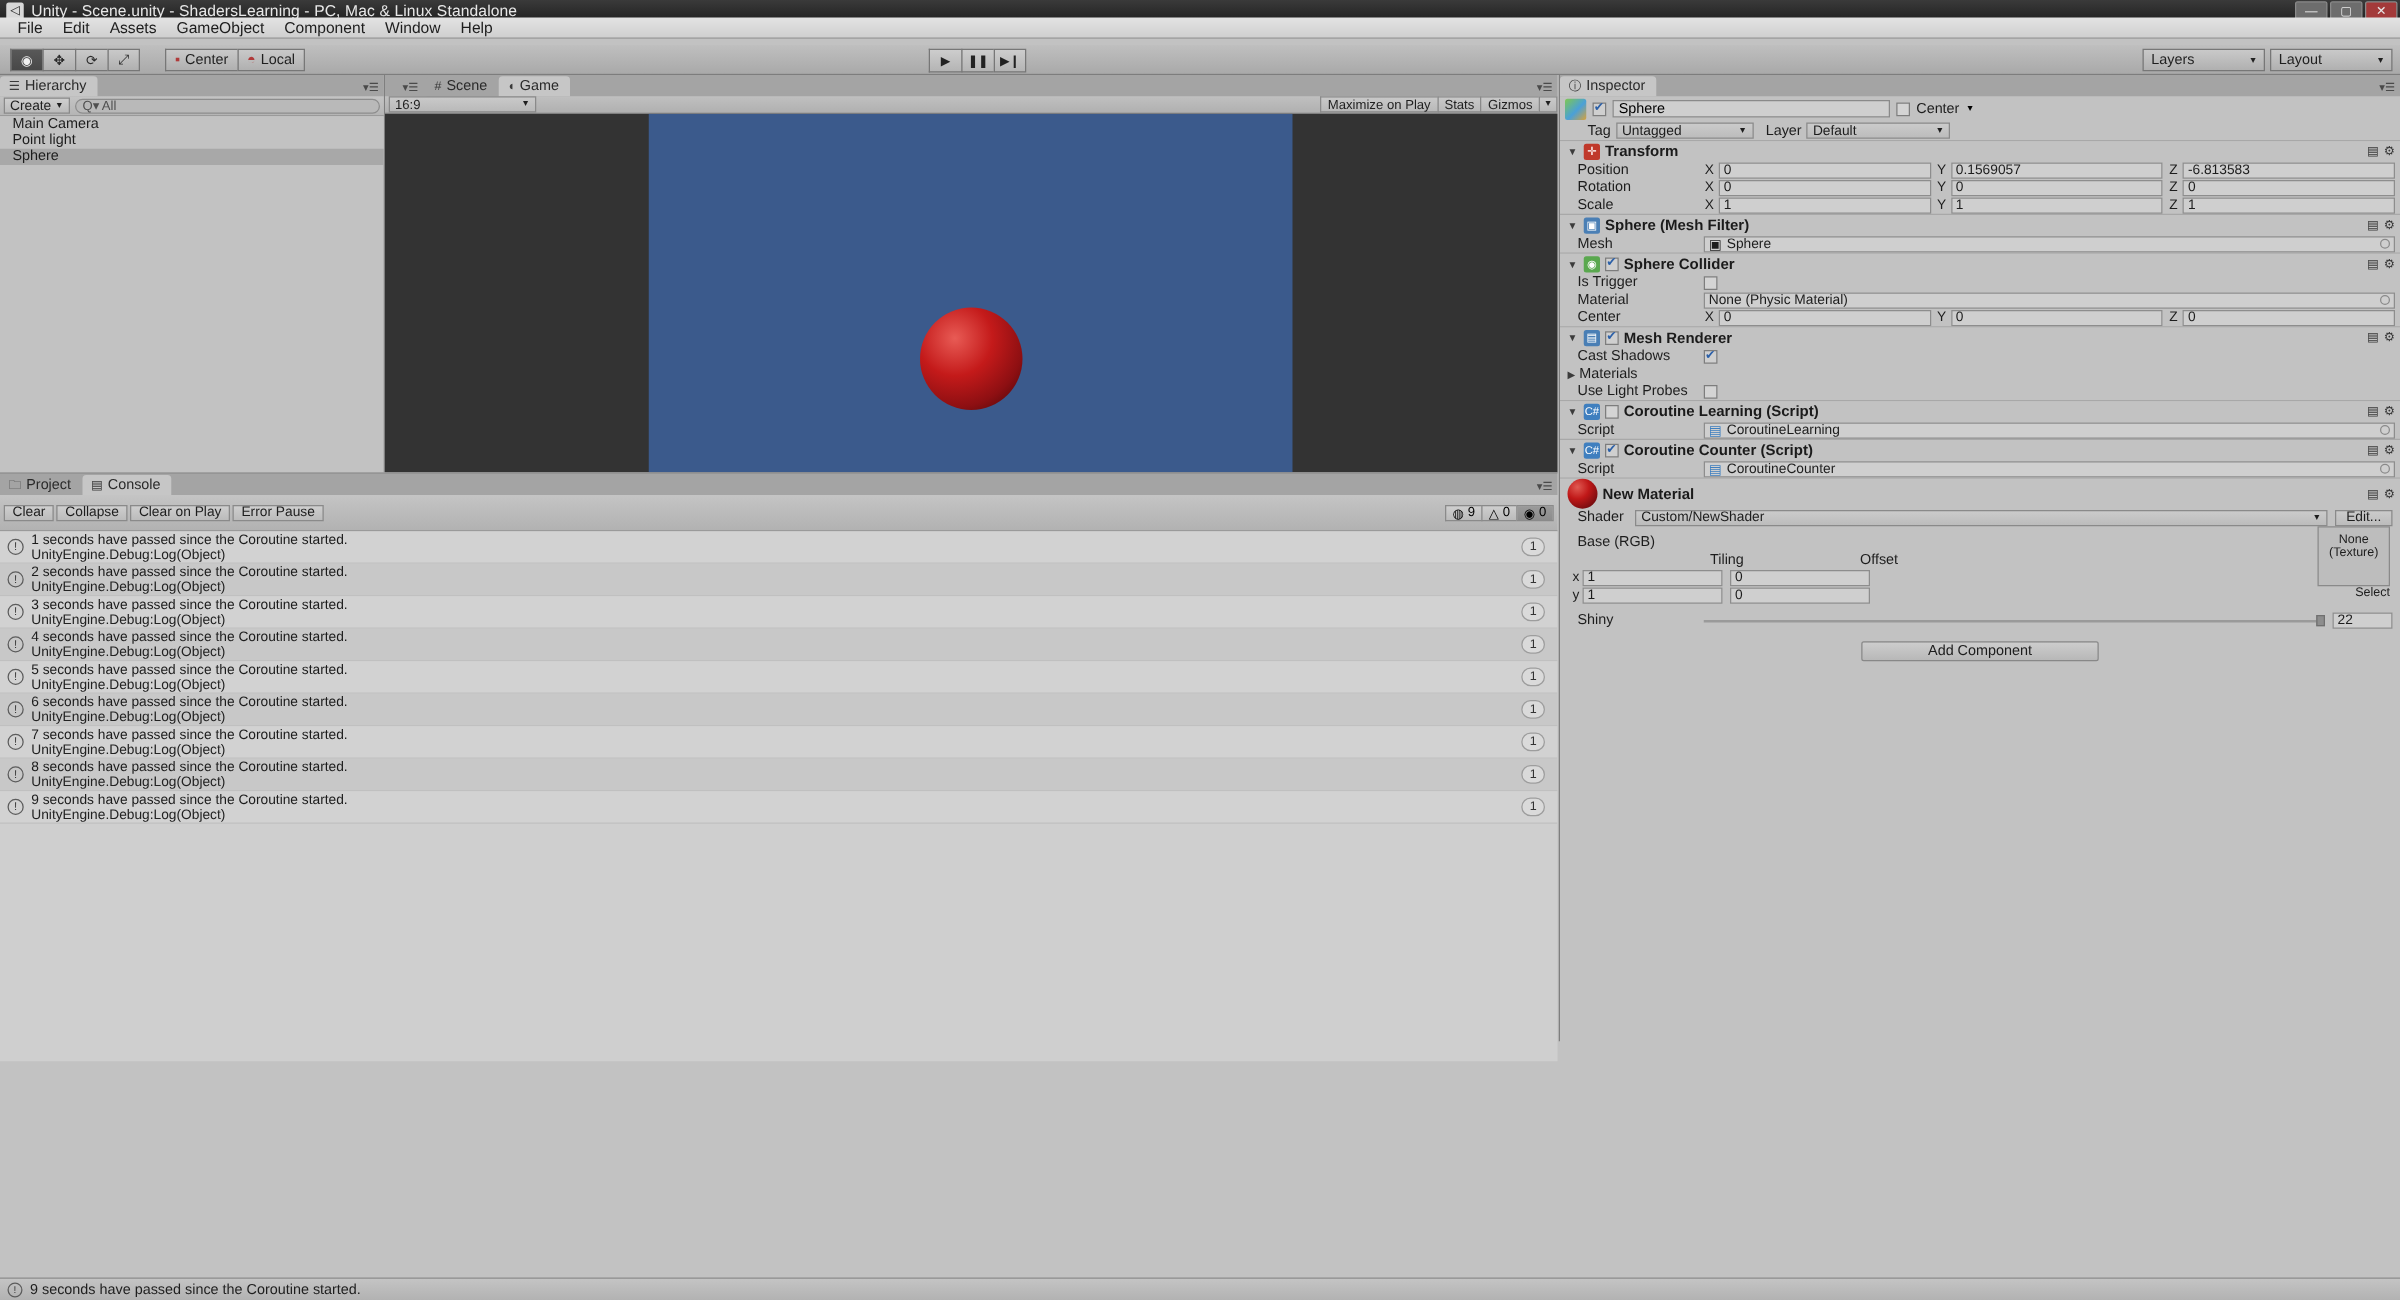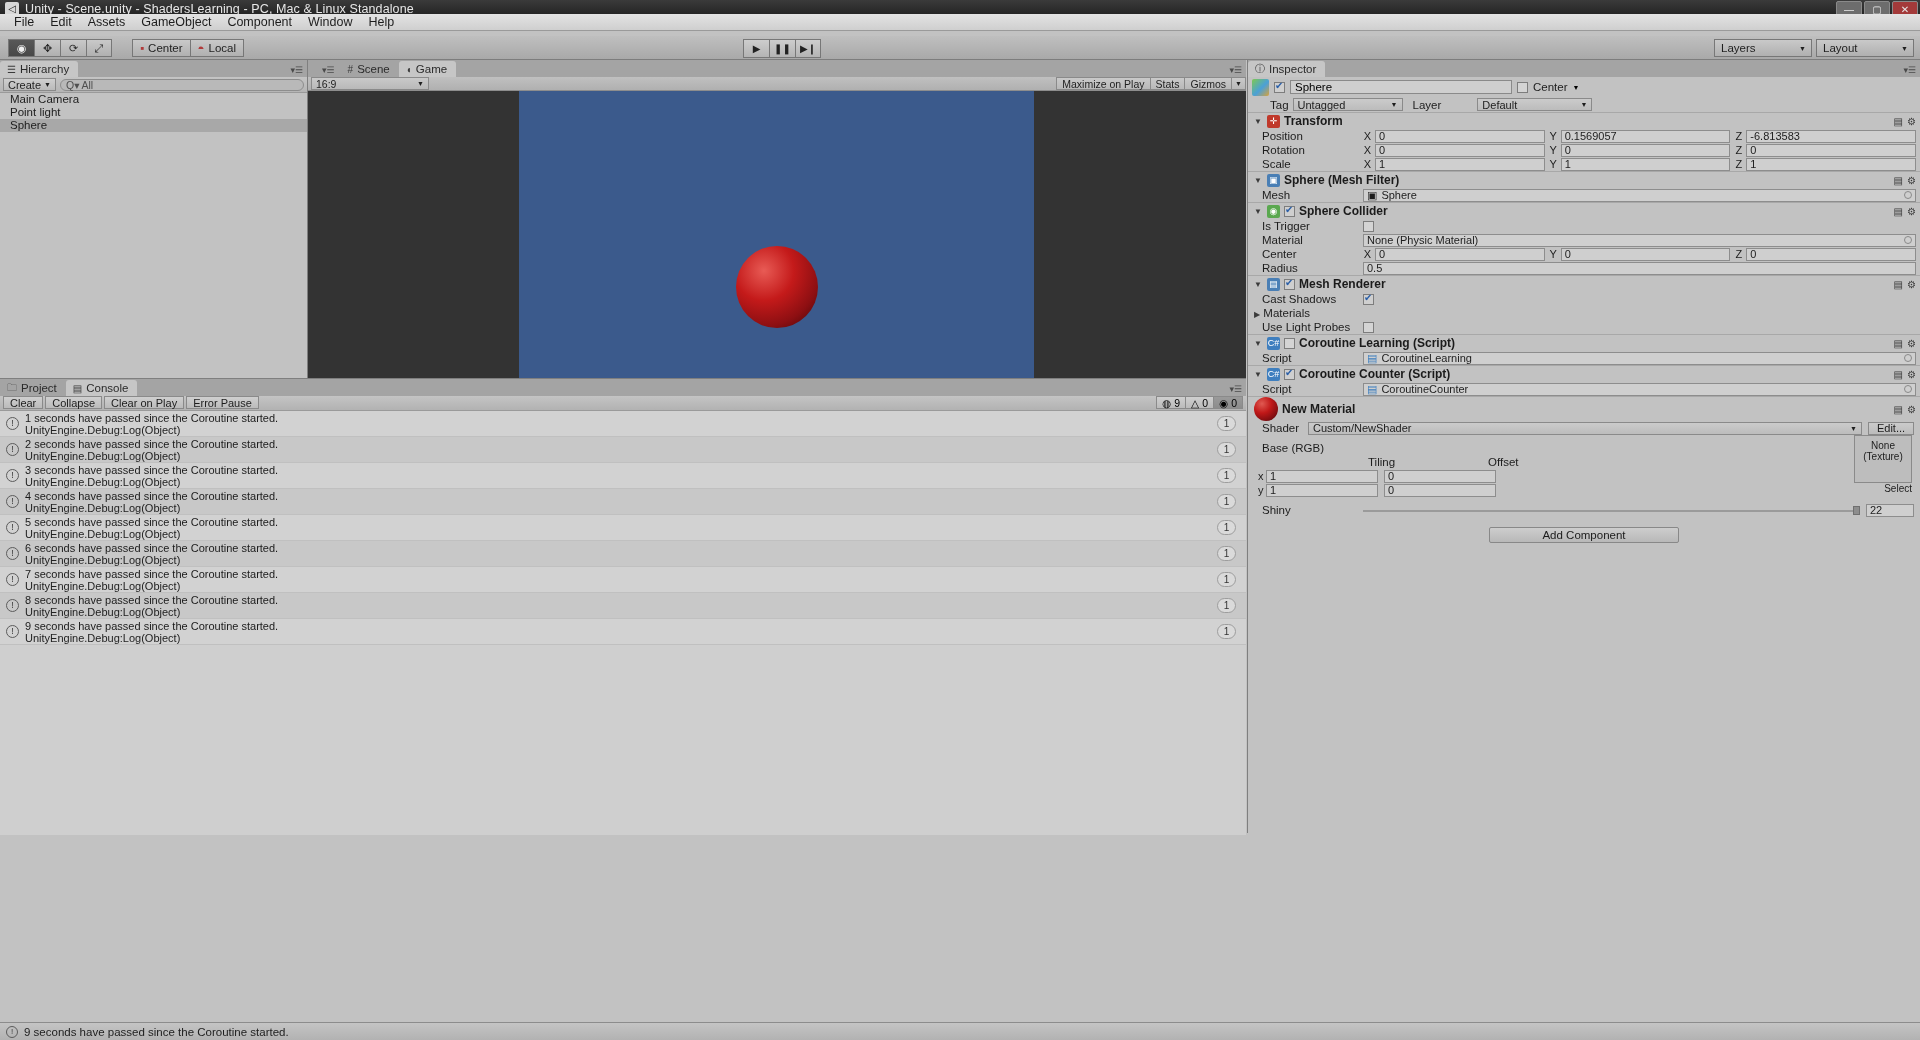--- a/index.html
+++ b/index.html
@@ -129,22 +129,22 @@
   .gameview { position:relative; background:#333333; height:287px; overflow:hidden; }
   .gameview .sky { position:absolute; left:211px; top:0; width:515px; height:287px;
                    background:#3b5a8c; }
   .sphere { position:absolute; width:82px; height:82px; border-radius:50%;
             background: radial-gradient(circle at 34% 30%, #e85b55 0%, #c41a1a 38%, #8d0f12 70%, #3a0406 100%);
             left:428px; top:155px; }
 
   
   #console { left:0; top:378px; width:1246px; height:455px; background:#c8c8c8;
              border-top:1px solid #7f7f7f; }
-  .c-toolbar { height:15px; background:linear-gradient(180deg,#c4c4c4,#b2b2b2);
-               display:flex; padding-left:3px; gap:2px;
+  .c-toolbar { height:29px; background:linear-gradient(180deg,#c4c4c4,#b2b2b2);
+               display:flex; align-items:center; padding-left:3px; gap:2px;
                border-bottom:1px solid #9a9a9a; position:relative; }
   .cbtn { height:13px; padding:0 6px; font-size:11px; color:#1d1d1d;
           background:linear-gradient(180deg,#cfcfcf,#bbbbbb); border:1px solid #8a8a8a;
           display:flex; align-items:center; }
   .counts { position:absolute; right:3px; display:flex; height:13px; }
   .cnt { display:flex; align-items:center; gap:3px; padding:0 5px; height:13px;
          background:linear-gradient(180deg,#cfcfcf,#bbbbbb); border:1px solid #8a8a8a;
          border-right:none; font-size:10.5px; }
   .cnt:last-child { border-right:1px solid #8a8a8a; }
   .cnt.sel { background:linear-gradient(180deg,#9a9a9a,#8c8c8c); }
@@ -464,21 +464,21 @@
         <span class="statictxt">Center</span>
         <span style="font-size:7px;">▼</span>
       </div>
       <div class="tagrow">
         <span>Tag</span>
         <div class="drop" style="width:110px;">
           <span>Untagged</span>
           <span class="caret">▼</span>
         </div>
         <span style="margin-left:6px;">Layer</span>
-        <div class="drop" style="width:115px;margin-left:32px;">
+        <div class="drop" style="width:115px;">
           <span>Default</span>
           <span class="caret">▼</span>
         </div>
       </div>
 
       <div class="comp">
         <div class="comphdr">
           <span class="foldout">▼</span>
           <span class="comp-ic" style="background:#c0392b;">✛</span>
           <span class="comptitle">Transform</span>
@@ -592,24 +592,20 @@
             <div class="axis">
                 <span class="ax">Y</span>
                 <div class="numfield">0</div>
               </div>
             <div class="axis">
                 <span class="ax">Z</span>
                 <div class="numfield">0</div>
               </div>
           </div>
         </div>
-        <div class="row">
-          <div class="rlabel">Radius</div>
-          <div class="numfield">0.5</div>
-        </div>
       </div>
 
       <div class="comp">
         <div class="comphdr">
           <span class="foldout">▼</span>
           <span class="comp-ic" style="background:#4a7fb5;">▤</span>
           <span class="chk on"></span>
           <span class="comptitle">Mesh Renderer</span>
           <span class="hdr-right">
               <span>▤</span>

